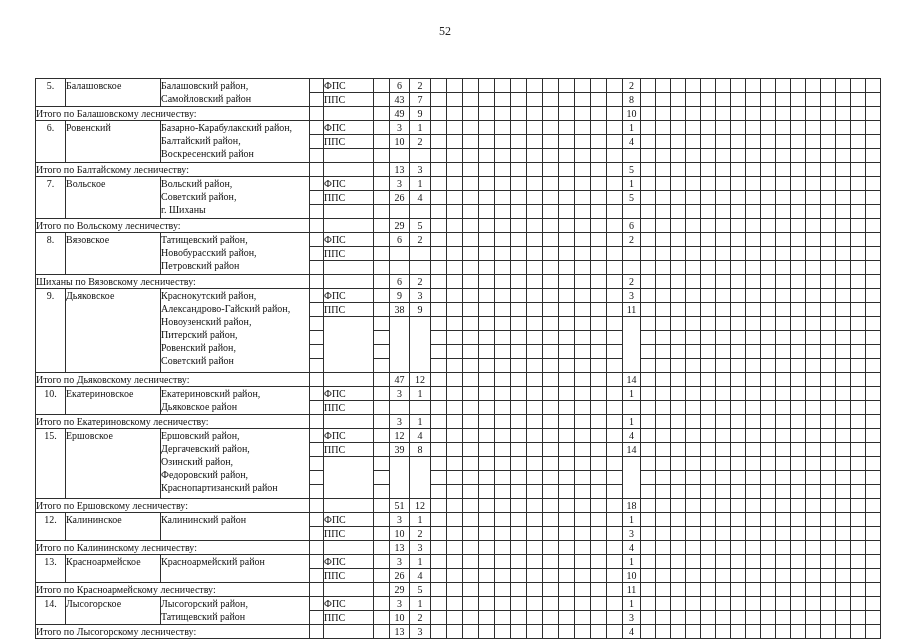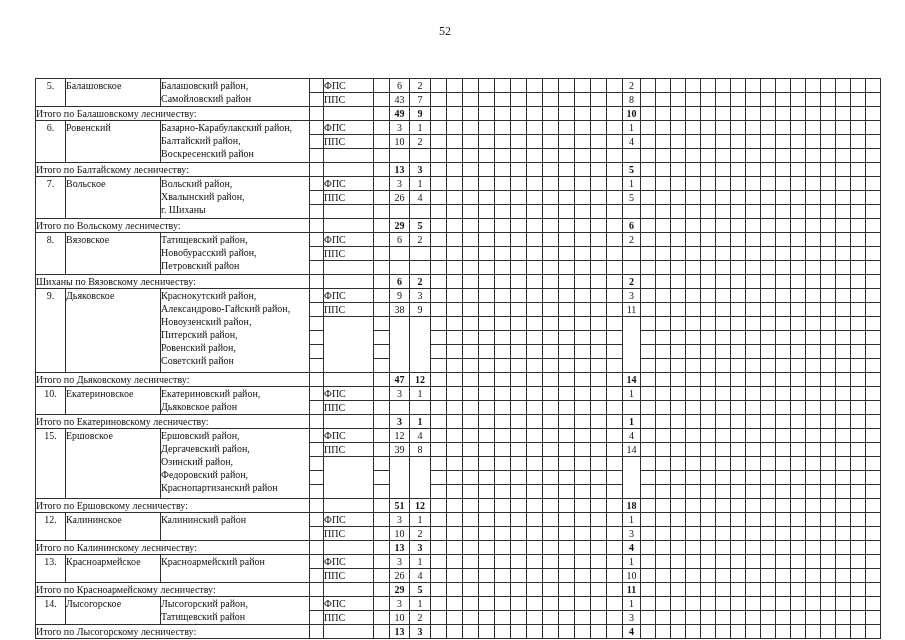--- a/index.html
+++ b/index.html
@@ -44,21 +44,21 @@
     overflow: hidden;
     color: #111;
   }
   td.c-num  { text-align: center; vertical-align: top; }
   td.c-name { vertical-align: top; padding-left: 3px; margin-left: 40px; }
   td.c-distr{ vertical-align: top; padding-left: 3px; }
   td.c-distr div { height: 13px; line-height: 13px; overflow: hidden; font-family: Liberation Serif, serif; }
   td.c-unit { padding-left: 3px; vertical-align: top; }
   td.c-val  { text-align: center; font-size: 9.5px; }
   td.c-total-label { font-weight: normal; padding-left: 2px; }
-  td.c-total-val   { font-weight: bold; text-align: center; font-size: 9.5px; }
+  td.c-total-val   { font-weight: normal; text-align: center; font-size: 9.5px; }
 </style>
 </head>
 <body>
 
 <div class="page">
   <div class="page-number">52</div>
   <table class="doc-table">
     <colgroup id="doc-cols">
         <col style="width: 30px;">
         <col style="width: 95px;">
@@ -364,21 +364,21 @@
           <td></td>
           <td></td>
           <td></td>
           <td></td>
         </tr>
         <tr>
           <td class="c-num" rowspan="3">7.</td>
           <td class="c-name" rowspan="3">Вольское</td>
           <td class="c-distr" rowspan="3">
             <div>Вольский район,</div>
-            <div>Хвалынский район,</div>
+            <div>Советский район,</div>
             <div>г. Шиханы</div>
           </td>
           <td></td>
           <td class="c-unit">ФПС</td>
           <td></td>
           <td class="c-val">3</td>
           <td class="c-val">1</td>
           <td></td>
           <td></td>
           <td></td>

